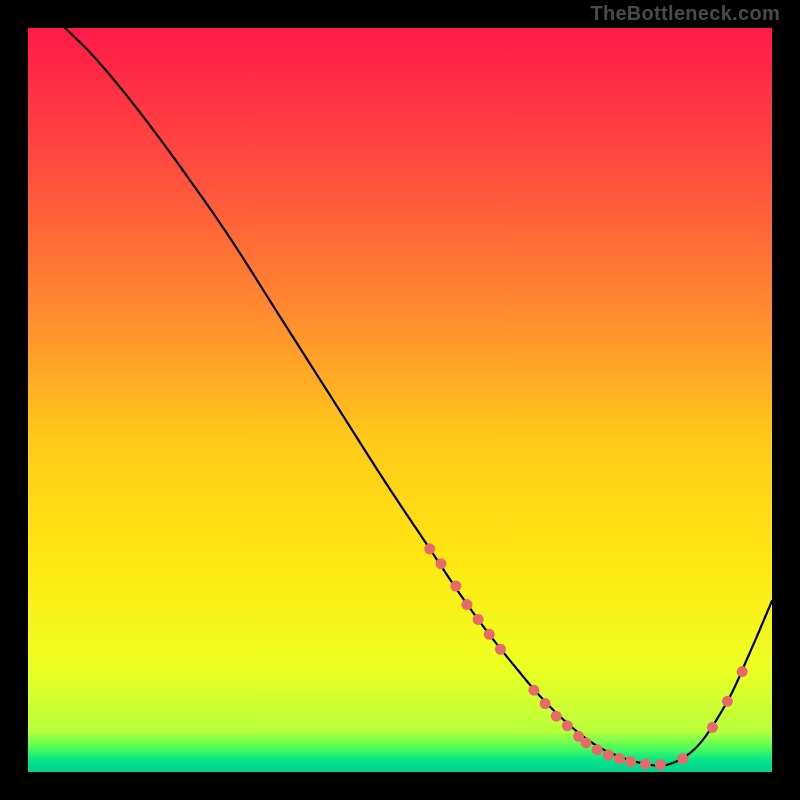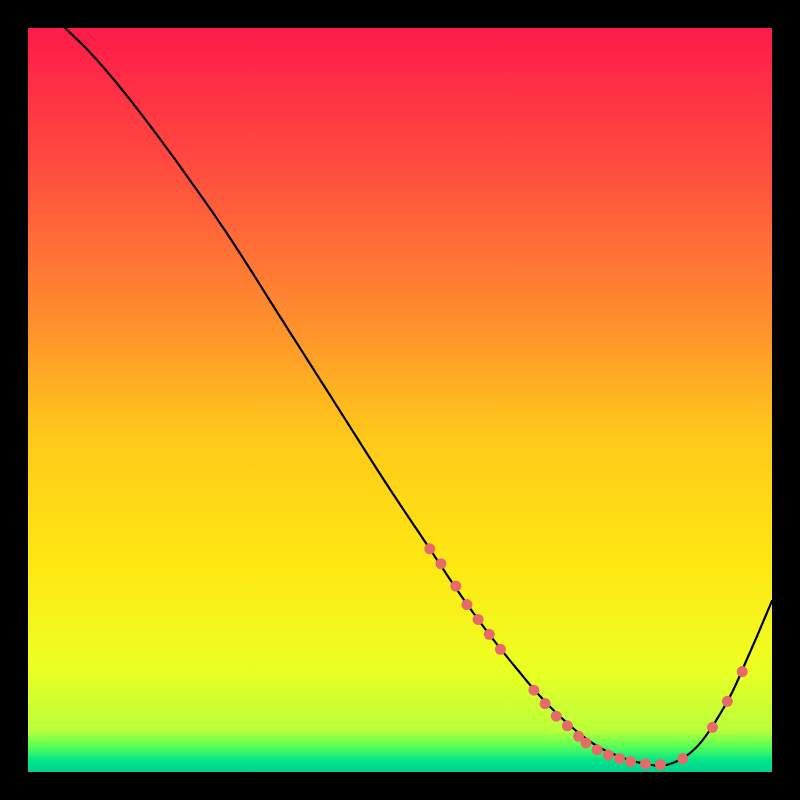--- a/index.html
+++ b/index.html
@@ -37,20 +37,21 @@
     overflow: hidden;
   }
   .plot-area svg {
     display: block;
   }
 </style>
 </head>
 <body>
 
 <div class="frame">
+  <div class="watermark">TheBottleneck.com</div>
   <div class="plot-area">
     <svg id="chart-svg" width="744" height="744" viewBox="0 0 744 744" preserveAspectRatio="none">
       <defs>
         <linearGradient id="bg-grad" x1="0" y1="0" x2="0" y2="1">
             <stop offset="0%" stop-color="#ff1a4a"></stop>
             <stop offset="18%" stop-color="#ff4a3f"></stop>
             <stop offset="38%" stop-color="#ff8a2f"></stop>
             <stop offset="55.00000000000001%" stop-color="#ffc91a"></stop>
             <stop offset="72%" stop-color="#ffe812"></stop>
             <stop offset="86%" stop-color="#ecff22"></stop>

